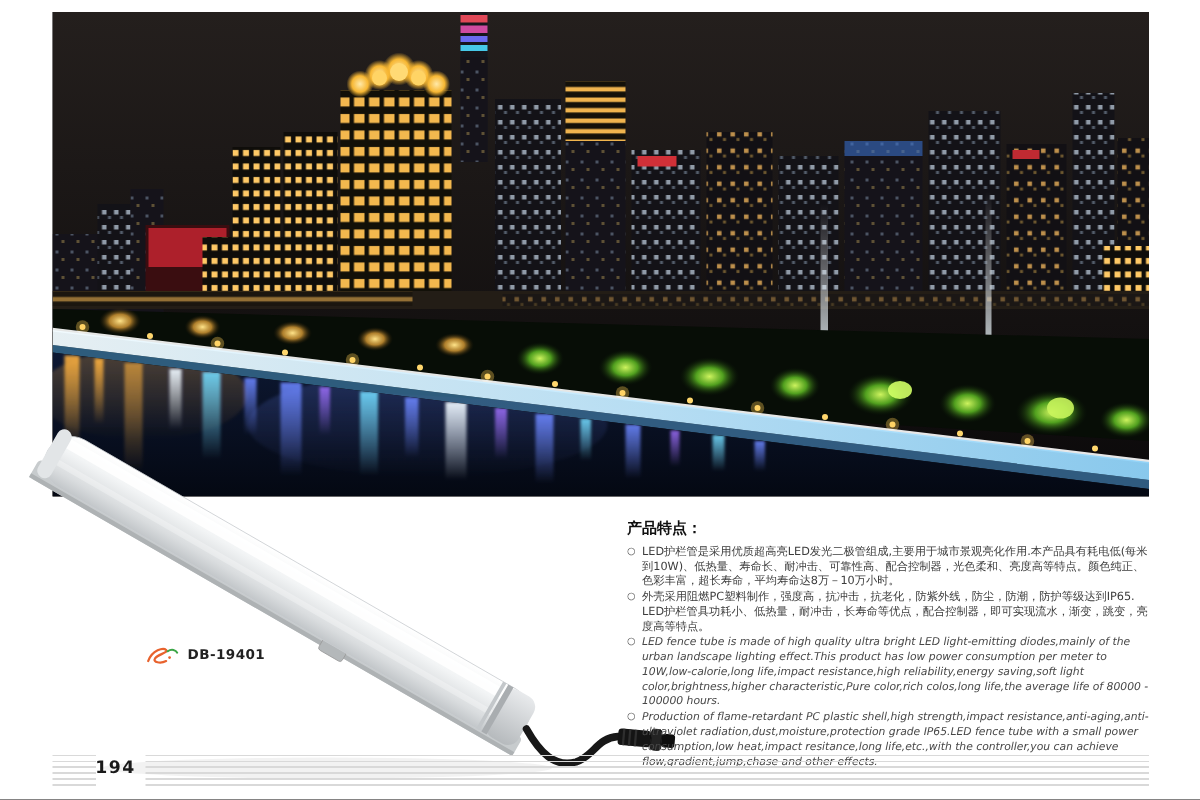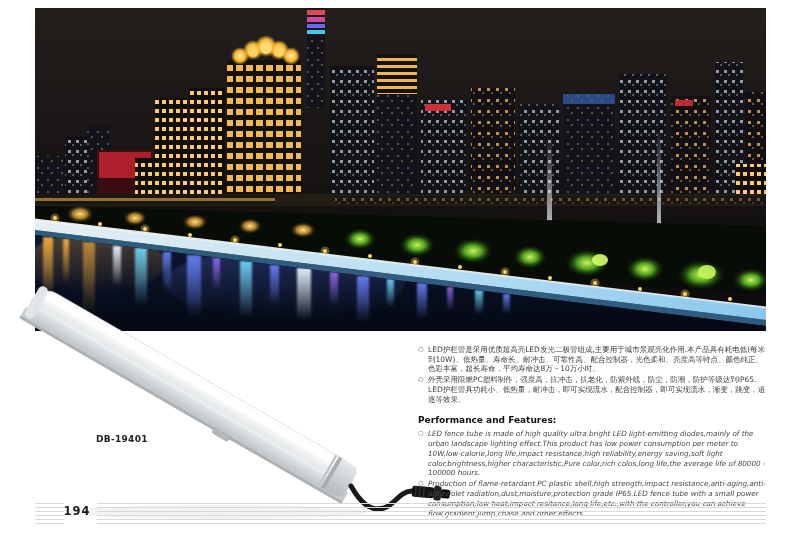--- a/index.html
+++ b/index.html
@@ -11,21 +11,21 @@
   
   .photo{
     position:absolute;left:35px;top:8px;width:731px;height:323px;
     overflow:hidden;background:#0a0809;
   }
   .photo svg{display:block;}
   
   .product-art{position:absolute;left:8px;top:286px;width:478px;height:244px;}
   .code-row{
     position:absolute;left:96px;top:429px;height:15px;
-    display:flex;align-items:center;gap:5px;flex-direction:column;
+    display:flex;align-items:center;gap:5px;
   }
   .code-text{font-size:9px;font-weight:bold;color:#222;letter-spacing:.3px;}
   
   .features{position:absolute;left:418px;top:345px;width:350px;color:#3c3c3c;}
   .cn-title{font-size:10px;font-weight:bold;color:#101010;margin:0 0 4px 0;}
   .en-title{font-size:9px;font-weight:bold;color:#101010;margin:11px 0 4px 0;}
   .bullet{display:flex;margin:0 0 1px 0;}
   .bullet .marker{flex:none;width:10px;font-size:6.5px;line-height:9.7px;color:#555;}
   .bullet .txt{font-size:7.5px;line-height:9.7px;}
   .bullet.en .txt{font-size:7.2px;line-height:9.8px;color:#474747;font-style:italic;}
@@ -317,31 +317,31 @@
 <div class="code-row">
   <svg width="24" height="14" viewBox="0 0 26 14">
     <path d="M3,11 C6,3 14,1 16,3 C18,5 10,6 8,9 C6,12 12,13 16,11" stroke="#e8622d" stroke-width="1.6" fill="none" stroke-linecap="round"></path>
     <path d="M17,4 C20,2 23,3 24,5" stroke="#3aa546" stroke-width="1.4" fill="none" stroke-linecap="round"></path>
     <circle cx="18.5" cy="8.5" r="1" fill="#e8622d"></circle>
   </svg>
   <span class="code-text">DB-19401</span>
 </div>
 
 <div class="features">
+  <div class="cn-title">产品特点：</div>
 
   <div class="bullet">
     <span class="marker">○</span>
     <span class="txt">LED护栏管是采用优质超高亮LED发光二极管组成,主要用于城市景观亮化作用.本产品具有耗电低(每米到10W)、低热量、寿命长、耐冲击、可靠性高、配合控制器，光色柔和、亮度高等特点。颜色纯正、色彩丰富，超长寿命，平均寿命达8万－10万小时。</span>
   </div>
   <div class="bullet">
     <span class="marker">○</span>
-    <span class="txt">外壳采用阻燃PC塑料制作，强度高，抗冲击，抗老化，防紫外线，防尘，防潮，防护等级达到IP65. LED护栏管具功耗小、低热量，耐冲击，即可实现流水，配合控制器，即可实现流水，渐变，跳变，追逐等效果。</span>
+    <span class="txt">外壳采用阻燃PC塑料制作，强度高，抗冲击，抗老化，防紫外线，防尘，防潮，防护等级达到IP65. LED护栏管具功耗小、低热量，耐冲击，长寿命等优点，配合控制器，即可实现流水，渐变，跳变，亮度高等特点。</span>
   </div>
 
-  <div class="en-title">Performance and Features:</div>
 
   <div class="bullet en">
     <span class="marker">○</span>
     <span class="txt">LED fence tube is made of high quality ultra bright LED light-emitting diodes,mainly of the urban landscape lighting effect.This product has low power consumption per meter to 10W,low-calorie,long life,impact resistance,high reliability,energy saving,soft light color,brightness,higher characteristic,Pure color,rich colos,long life,the average life of 80000 - 100000 hours.</span>
   </div>
   <div class="bullet en">
     <span class="marker">○</span>
     <span class="txt">Production of flame-retardant PC plastic shell,high strength,impact resistance,anti-aging,anti-ultraviolet radiation,dust,moisture,protection grade IP65.LED fence tube with a small power consumption,low heat,impact resitance,long life,etc.,with the controller,you can achieve flow,gradient,jump,chase and other effects.</span>
   </div>
 </div>

